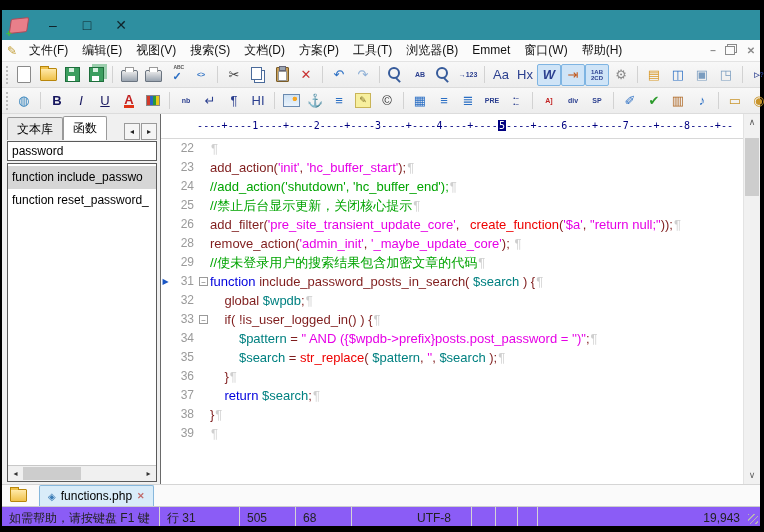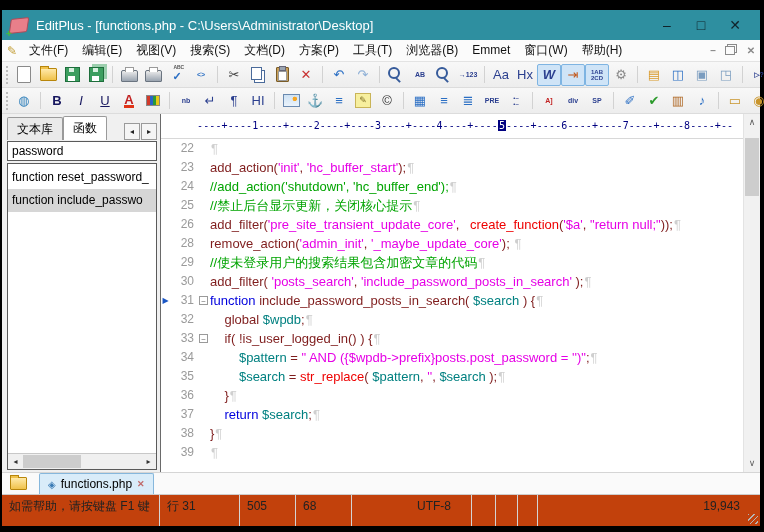--- a/index.html
+++ b/index.html
@@ -93,36 +93,35 @@
   .vbtn{position:absolute;left:0;width:16px;height:17px;text-align:center;color:#606060;font-size:9px;line-height:17px;}
   .vup{top:0;} .vdn{bottom:0;}
   .vthumb{position:absolute;left:1px;right:1px;top:24px;height:58px;background:#cdcdcd;}
   
   .tabbar{height:22px;background:#fafafa;border-top:1px solid #d5d5d5;display:flex;align-items:flex-end;padding-left:8px;box-sizing:border-box;}
   .tabbar .i-folder{margin:0 12px 4px 0;}
   .doctab{height:20px;display:flex;align-items:center;gap:5px;background:var(--c-doctab,#d9ecf9);
           border:1px solid #86b7dc;border-bottom:none;border-radius:2px 2px 0 0;padding:0 8px;font-size:12px;}
   .dmod{color:#3a7bb5;font-size:10px;} .dclose{color:#c06a6a;font-size:9px;font-weight:bold;}
   
-  .statusbar{height:32px;background:#c2410c;border-top:1px solid #cdcdcd;display:flex;align-items:flex-end;position:relative;box-sizing:border-box;}
+  .statusbar{height:20px;background:#8b5cf6;border-top:1px solid #cdcdcd;display:flex;align-items:flex-end;position:relative;box-sizing:border-box;}
   .seg{border-right:1px solid #d4d4d4;padding:0 7px;font-size:12px;color:#222;line-height:22px;box-sizing:border-box;white-space:nowrap;overflow:hidden;height:100%;}
   .s0{width:158px;} .s1{width:80px;} .s2{width:76px;} .s3{width:56px;} .s4{width:56px;} .s5{width:58px;margin-top:44px;}
   .s6{width:62px;} .s7{width:24px;} .s8{width:22px;} .s9{width:20px;}
   .s10{flex:1;text-align:right;padding-right:20px;border-right:none;}
   .grip2{position:absolute;right:2px;bottom:2px;width:10px;height:10px;
          background:repeating-linear-gradient(135deg,#b5b5b5 0 1px,transparent 1px 4px);}
 </style>
 </head>
 <body>
 
 <div class="window">
 
   <div class="titlebar">
     <span class="logo"></span>
-    <span class="ttext">EditPlus - [functions.php - C:\Users\Administrator\Desktop]</span>
     <span class="wbtn">–</span>
     <span class="wbtn">□</span>
     <span class="wbtn">✕</span>
   </div>
 
   <div class="menubar">
     <span class="mpencil">✎</span>
     <div class="mitems" id="menu-items">
         <span class="mi">文件(F)</span>
         <span class="mi">编辑(E)</span>
@@ -347,43 +346,42 @@
       <div class="side-tabs">
         <div class="stab">文本库</div>
         <div class="stab active">函数</div>
         <div class="spacer"></div>
         <button class="sarrow">◂</button>
         <button class="sarrow">▸</button>
       </div>
       <input class="side-input" value="password" style="">
       <div class="side-list">
         <div class="flist" id="flist">
+            <div class="fli sel">function include_passwo</div>
             <div class="fli">function reset_password_</div>
-            <div class="fli sel">function include_passwo</div>
           </div>
         <div class="side-hscroll">
           <span class="harrow">◂</span>
           <span class="hthumb"></span>
           <span class="htrack"></span>
           <span class="harrow">▸</span>
         </div>
       </div>
     </div>
 
     <div class="editor">
       <div class="ruler"><span>----+----1----+----2----+----3----+----4----+----</span><span class="rl-hl">5</span><span>----+----6----+----7----+----8----+--</span></div>
       <div class="code" id="code">
           <div class="cl"><span class="lmark"></span><span class="lno">22</span><span class="lfold"></span><span class="lcode"><span class="t-pil">¶</span></span></div>
           <div class="cl"><span class="lmark"></span><span class="lno">23</span><span class="lfold"></span><span class="lcode"><span class="t-p">add_action(</span><span class="t-s">'init'</span><span class="t-p">, </span><span class="t-s">'hc_buffer_start'</span><span class="t-p">);</span><span class="t-pil">¶</span></span></div>
           <div class="cl"><span class="lmark"></span><span class="lno">24</span><span class="lfold"></span><span class="lcode"><span class="t-c">//add_action('shutdown', 'hc_buffer_end');</span><span class="t-pil">¶</span></span></div>
           <div class="cl"><span class="lmark"></span><span class="lno">25</span><span class="lfold"></span><span class="lcode"><span class="t-c">//禁止后台显示更新，关闭核心提示</span><span class="t-pil">¶</span></span></div>
           <div class="cl"><span class="lmark"></span><span class="lno">26</span><span class="lfold"></span><span class="lcode"><span class="t-p">add_filter(</span><span class="t-s">'pre_site_transient_update_core'</span><span class="t-p">,   </span><span class="t-f">create_function</span><span class="t-p">(</span><span class="t-s">'$a'</span><span class="t-p">, </span><span class="t-s">"return null;"</span><span class="t-p">));</span><span class="t-pil">¶</span></span></div>
           <div class="cl"><span class="lmark"></span><span class="lno">28</span><span class="lfold"></span><span class="lcode"><span class="t-p">remove_action(</span><span class="t-s">'admin_init'</span><span class="t-p">, </span><span class="t-s">'_maybe_update_core'</span><span class="t-p">); </span><span class="t-pil">¶</span></span></div>
           <div class="cl"><span class="lmark"></span><span class="lno">29</span><span class="lfold"></span><span class="lcode"><span class="t-c">//使未登录用户的搜索结果包含加密文章的代码</span><span class="t-pil">¶</span></span></div>
-          <div class="cl"><span class="lmark"></span><span class="lno">30</span><span class="lfold"></span><span class="lcode"><span class="t-p">add_filter( </span><span class="t-s">'posts_search'</span><span class="t-p">, </span><span class="t-s">'include_password_posts_in_search'</span><span class="t-p"> );</span><span class="t-pil">¶</span></span></div>
           <div class="cl"><span class="lmark">▶</span><span class="lno">31</span><span class="lfold"><span class="foldbox">–</span></span><span class="lcode"><span class="t-k">function</span><span class="t-p"> include_password_posts_in_search( </span><span class="t-v">$search</span><span class="t-p"> ) {</span><span class="t-pil">¶</span></span></div>
           <div class="cl"><span class="lmark"></span><span class="lno">32</span><span class="lfold"></span><span class="lcode"><span class="t-p">    global </span><span class="t-v">$wpdb</span><span class="t-p">;</span><span class="t-pil">¶</span></span></div>
           <div class="cl"><span class="lmark"></span><span class="lno">33</span><span class="lfold"><span class="foldbox">–</span></span><span class="lcode"><span class="t-p">    if( !is_user_logged_in() ) {</span><span class="t-pil">¶</span></span></div>
           <div class="cl"><span class="lmark"></span><span class="lno">34</span><span class="lfold"></span><span class="lcode"><span class="t-p">        </span><span class="t-v">$pattern</span><span class="t-p"> = </span><span class="t-s">" AND ({$wpdb-&gt;prefix}posts.post_password = '')"</span><span class="t-p">;</span><span class="t-pil">¶</span></span></div>
           <div class="cl"><span class="lmark"></span><span class="lno">35</span><span class="lfold"></span><span class="lcode"><span class="t-p">        </span><span class="t-v">$search</span><span class="t-p"> = </span><span class="t-f">str_replace</span><span class="t-p">( </span><span class="t-v">$pattern</span><span class="t-p">, </span><span class="t-s">''</span><span class="t-p">, </span><span class="t-v">$search</span><span class="t-p"> );</span><span class="t-pil">¶</span></span></div>
           <div class="cl"><span class="lmark"></span><span class="lno">36</span><span class="lfold"></span><span class="lcode"><span class="t-p">    }</span><span class="t-pil">¶</span></span></div>
           <div class="cl"><span class="lmark"></span><span class="lno">37</span><span class="lfold"></span><span class="lcode"><span class="t-p">    </span><span class="t-k">return</span><span class="t-p"> </span><span class="t-v">$search</span><span class="t-p">;</span><span class="t-pil">¶</span></span></div>
           <div class="cl"><span class="lmark"></span><span class="lno">38</span><span class="lfold"></span><span class="lcode"><span class="t-p">}</span><span class="t-pil">¶</span></span></div>
           <div class="cl"><span class="lmark"></span><span class="lno">39</span><span class="lfold"></span><span class="lcode"><span class="t-pil">¶</span></span></div>
         </div>

